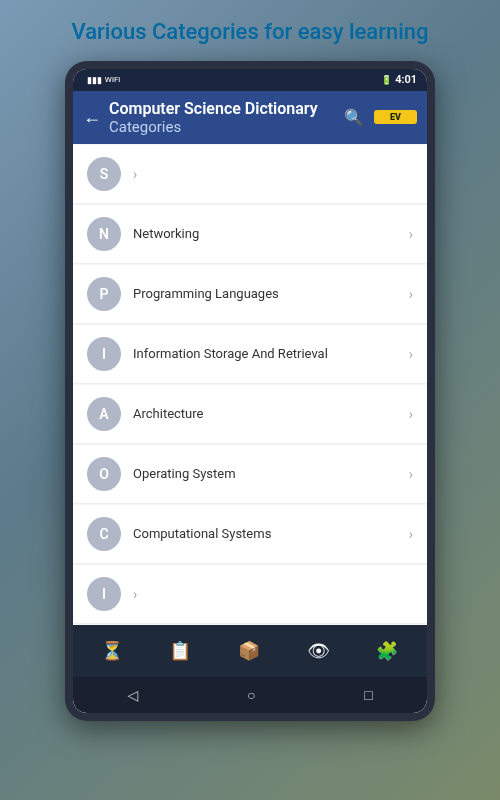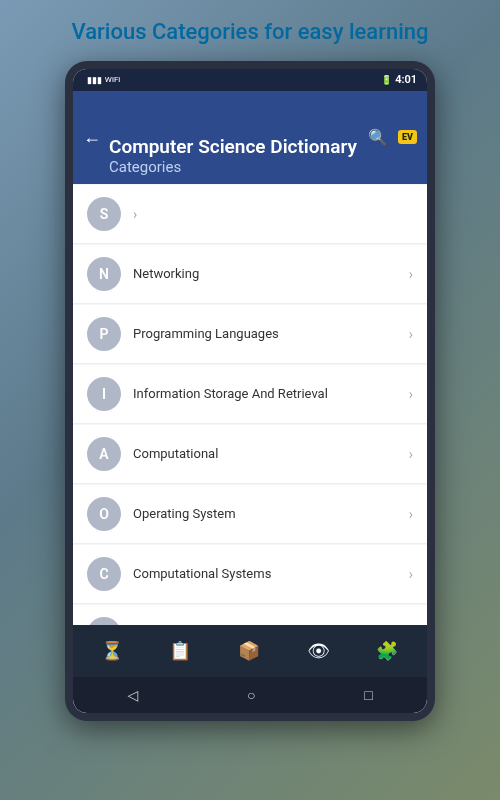--- a/index.html
+++ b/index.html
@@ -90,44 +90,43 @@
       font-size: 18px;
       cursor: pointer;
       line-height: 1;
     }
     .app-bar-title {
       display: flex;
       flex-direction: column;
     }
     .app-bar-title-main {
       color: white;
-      font-size: 19px;
+      font-size: 16px;
       font-weight: 600;
-      margin-top: 36px;
     }
     .app-bar-title-sub {
       color: #c0d0f0;
       font-size: 15px;
     }
     .app-bar-right {
       display: flex;
       align-items: center;
       gap: 10px;
     }
     .app-bar-icon {
       color: white;
       font-size: 16px;
       cursor: pointer;
     }
     .ev-badge {
       background: #f5c518;
       color: #1a2a00;
       font-size: 9px;
       font-weight: 900;
-      padding: 2px 4px;
+      padding: 2px 16px;
       border-radius: 3px;
     }
 
     
     .category-list {
       flex: 1;
       background: #f5f5f5;
       overflow-y: auto;
     }
 
@@ -257,21 +256,21 @@
           <span class="cat-label">Programming Languages</span>
           <span class="cat-chevron">›</span>
         </div>
         <div class="category-item">
           <div class="cat-avatar">I</div>
           <span class="cat-label">Information Storage And Retrieval</span>
           <span class="cat-chevron">›</span>
         </div>
         <div class="category-item">
           <div class="cat-avatar">A</div>
-          <span class="cat-label">Computational</span>
+          <span class="cat-label">Architecture</span>
           <span class="cat-chevron">›</span>
         </div>
         <div class="category-item">
           <div class="cat-avatar">O</div>
           <span class="cat-label">Operating System</span>
           <span class="cat-chevron">›</span>
         </div>
         <div class="category-item">
           <div class="cat-avatar">C</div>
           <span class="cat-label">Computational Systems</span>

